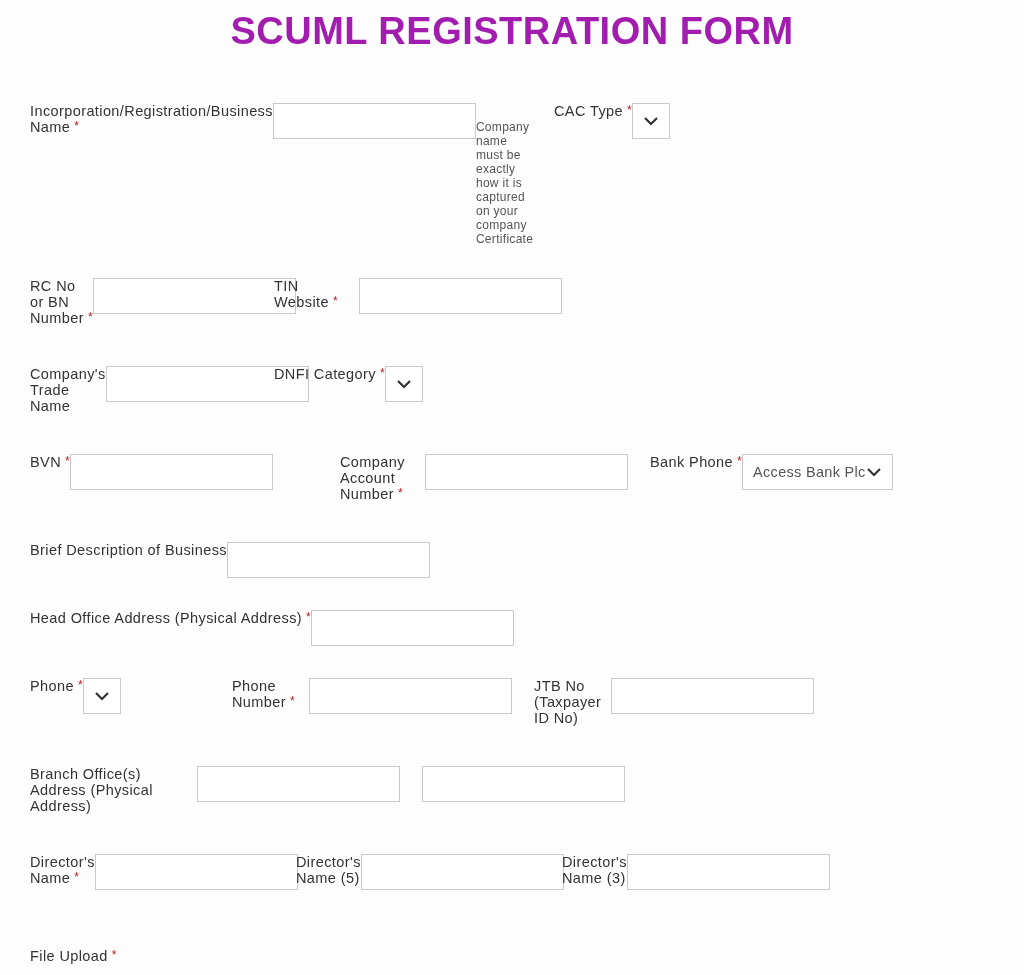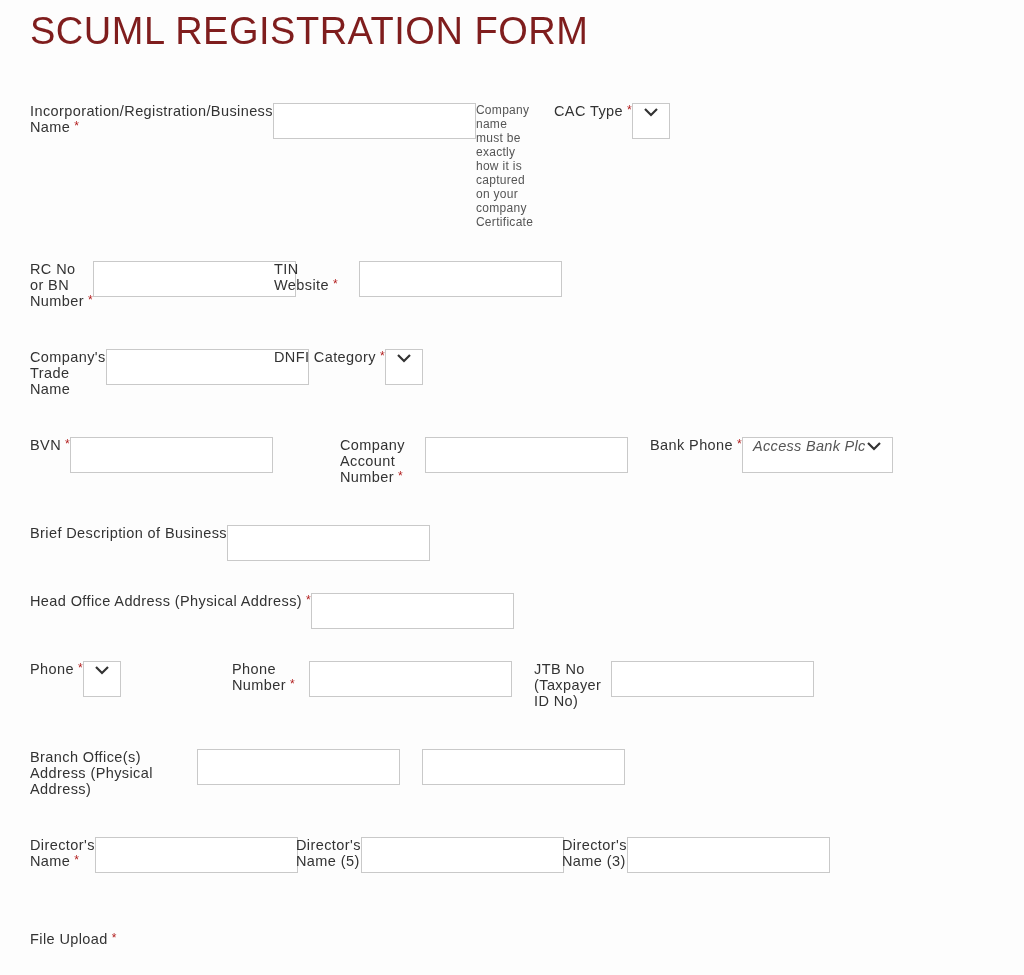--- a/index.html
+++ b/index.html
@@ -8,24 +8,25 @@
       height: 975px;
       background: #fdfdfd;
       font-family: "Segoe UI", "Lucida Grande", Arial, sans-serif;
       color: #2a2a2a;
       padding: 10px 30px 0 30px;
       letter-spacing: 0.3px;
     }
     h1.page-title {
       font-family: "Arial Black", "Segoe UI", Arial, sans-serif;
       font-size: 38px;
-      font-weight: 400;
+      font-weight: 700;
       letter-spacing: 0.5px;
-      color: #7f1d1d;
+      color: #a21caf;
       margin-bottom: 50px;
+      text-align: center;
     }
     .form {
       display: flex;
       flex-direction: column;
       gap: 32px;
     }
     .row {
       display: flex;
       flex-wrap: nowrap;
       gap: 22px;
@@ -53,37 +54,36 @@
       border: 1px solid #c9c9c9;
       background: #ffffff;
       font-size: 14px;
       padding: 0 10px;
       color: #333;
       outline: none;
     }
     .select {
       position: relative;
       display: flex;
-      align-items: flex-start;
+      align-items: center;
       justify-content: space-between;
       cursor: pointer;
-      font-style: italic;
     }
     .select .value {
       color: #555;
       font-size: 14.5px;
     }
     .select .chev {
       display: inline-block;
     }
     .select .chev svg { display: block; }
     .help {
       font-size: 12px;
       color: #555;
-      margin-top: 0;
+      margin-top: 17px;
       letter-spacing: 0.3px;
     }
     .section-label {
       font-size: 14.5px;
       color: #333;
       letter-spacing: 0.4px;
     }
   </style>
 </head>
 <body>

